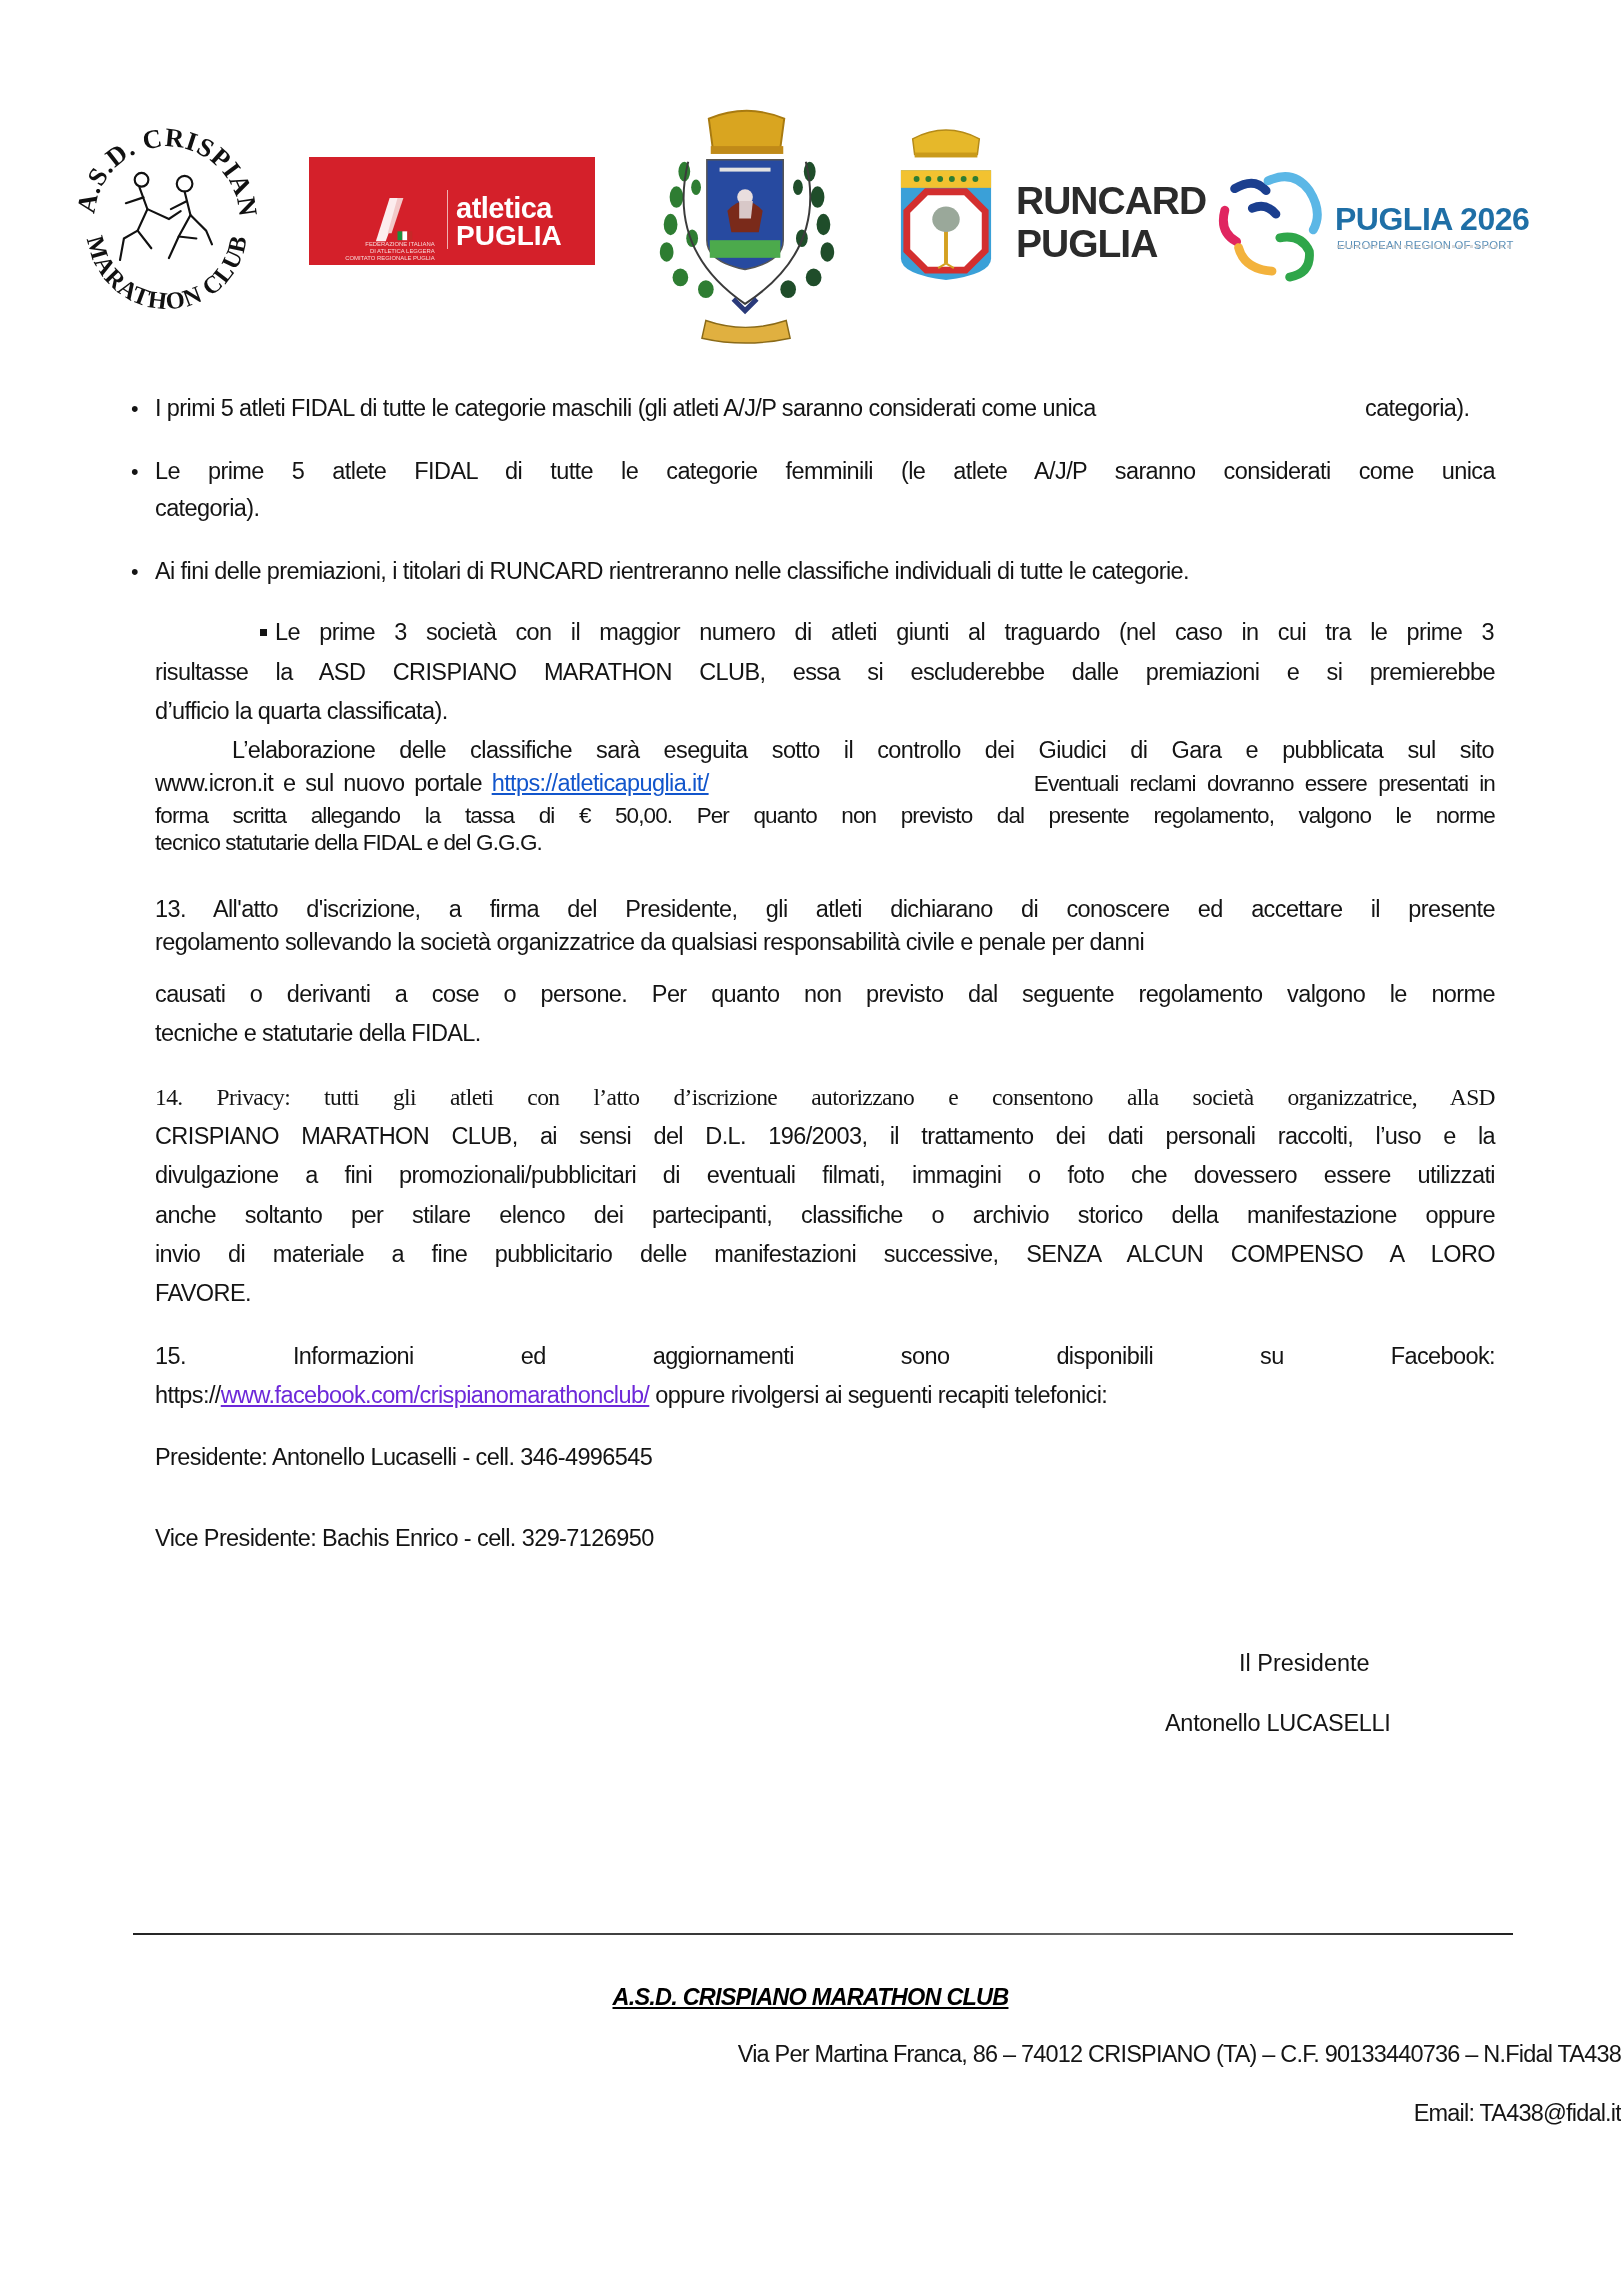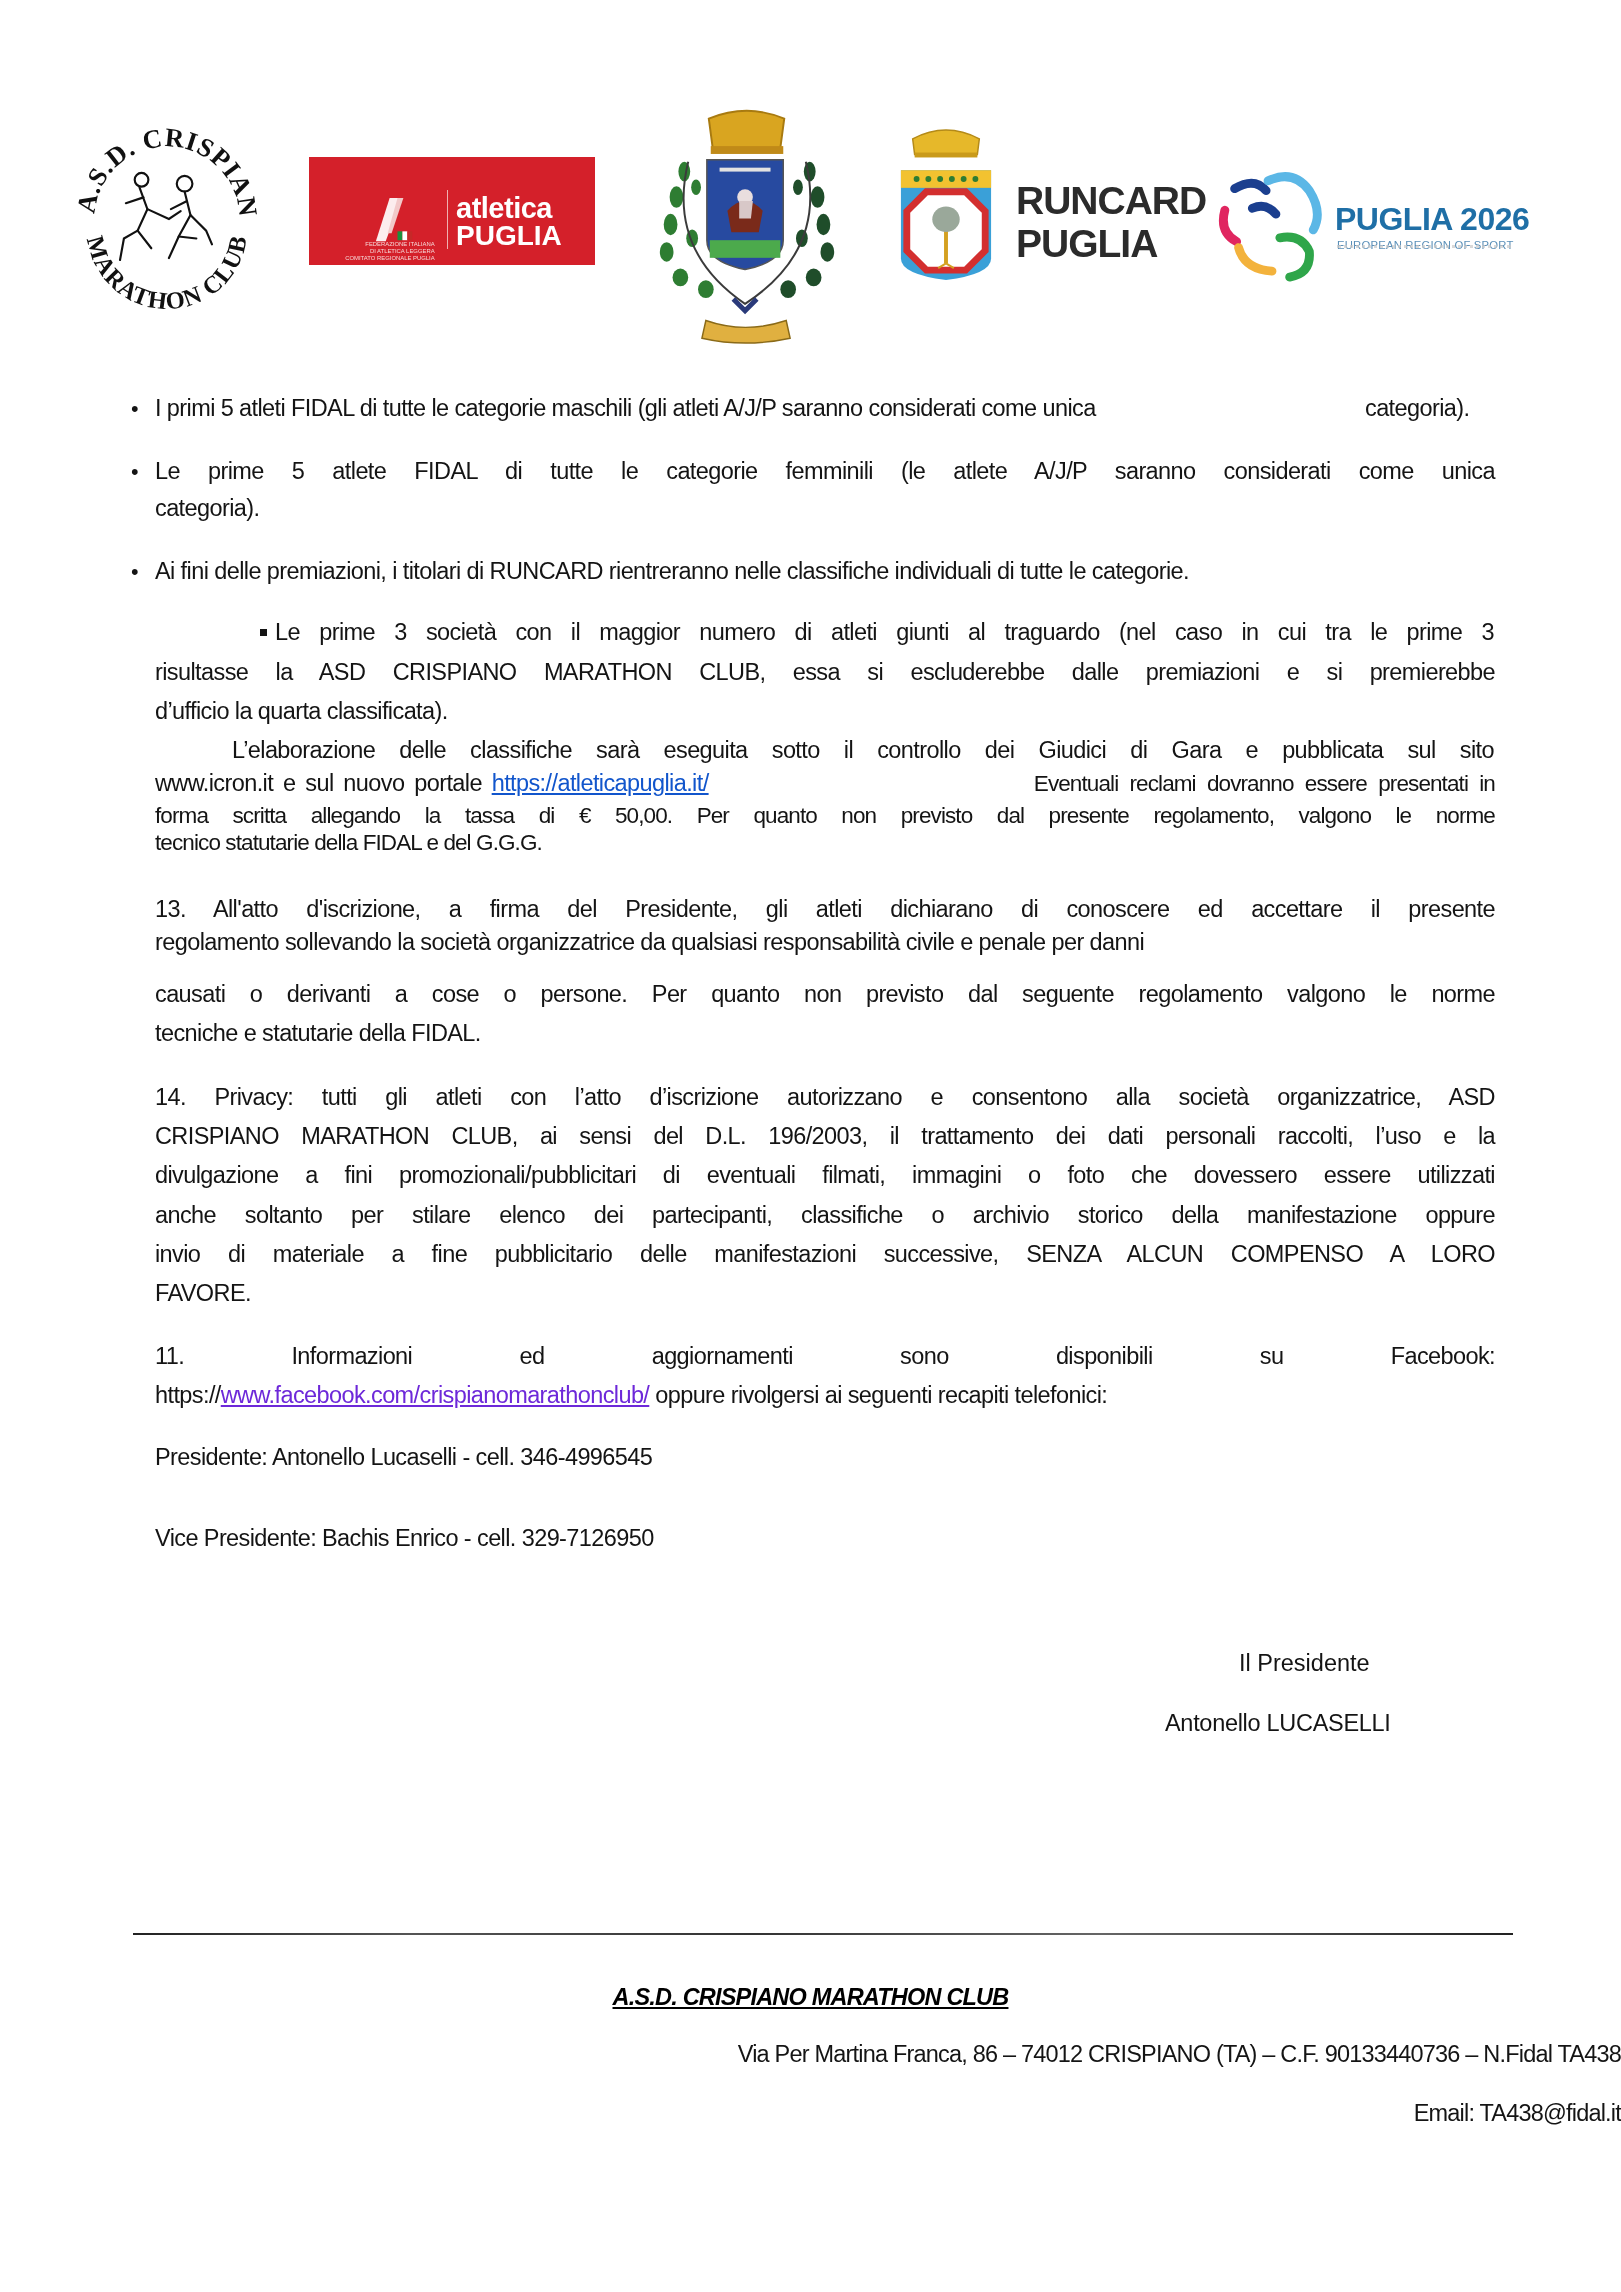--- a/index.html
+++ b/index.html
@@ -188,28 +188,28 @@
   <span class="arial" style="word-spacing:5.9px;">Eventuali reclami dovranno essere presentati in</span>
 </div>
 <div class="line arial just" style="left:155px; top:802px; width:1340px;">forma scritta allegando la tassa di € 50,00. Per quanto non previsto dal presente regolamento, valgono le norme</div>
 <div class="line arial" style="left:155px; top:829px;">tecnico statutarie della FIDAL e del G.G.G.</div>
 
 <div class="line just" style="left:155px; top:896px; width:1340px;">13. All'atto d'iscrizione, a firma del Presidente, gli atleti dichiarano di conoscere ed accettare il presente</div>
 <div class="line" style="left:155px; top:929px;">regolamento sollevando la società organizzatrice da qualsiasi responsabilità civile e penale per danni</div>
 <div class="line just" style="left:155px; top:981px; width:1340px;">causati o derivanti a cose o persone. Per quanto non previsto dal seguente regolamento valgono le norme</div>
 <div class="line" style="left:155px; top:1020px;">tecniche e statutarie della FIDAL.</div>
 
-<div class="line just" style="left:155px; top:1084px; width:1340px;">14. Privacy: tutti gli atleti con l’atto d’iscrizione autorizzano e consentono alla società organizzatrice, ASD</div>
+<div class="line just" style="left:155px; top:1084px; width:1340px;font-family:Liberation Serif, serif;">14. Privacy: tutti gli atleti con l’atto d’iscrizione autorizzano e consentono alla società organizzatrice, ASD</div>
 <div class="line just" style="left:155px; top:1123px; width:1340px;">CRISPIANO MARATHON CLUB, ai sensi del D.L. 196/2003, il trattamento dei dati personali raccolti, l’uso e la</div>
 <div class="line just" style="left:155px; top:1162px; width:1340px;">divulgazione a fini promozionali/pubblicitari di eventuali filmati, immagini o foto che dovessero essere utilizzati</div>
 <div class="line just" style="left:155px; top:1202px; width:1340px;">anche soltanto per stilare elenco dei partecipanti, classifiche o archivio storico della manifestazione oppure</div>
 <div class="line just" style="left:155px; top:1241px; width:1340px;">invio di materiale a fine pubblicitario delle manifestazioni successive, SENZA ALCUN COMPENSO A LORO</div>
 <div class="line" style="left:155px; top:1280px;">FAVORE.</div>
 
-<div class="line just" style="left:155px; top:1343px; width:1340px;">11. Informazioni ed aggiornamenti sono disponibili su Facebook:</div>
+<div class="line just" style="left:155px; top:1343px; width:1340px;">15. Informazioni ed aggiornamenti sono disponibili su Facebook:</div>
 <div class="line" style="left:155px; top:1382px;">
   <span>https://</span><a class="link2">www.facebook.com/crispianomarathonclub/</a>
   <span>oppure rivolgersi ai seguenti recapiti telefonici:</span>
 </div>
 
 <div class="line" style="left:155px; top:1444px;">Presidente: Antonello Lucaselli - cell. 346-4996545</div>
 <div class="line" style="left:155px; top:1525px;">Vice Presidente: Bachis Enrico - cell. 329-7126950</div>
 
 <div class="line" style="left:1239px; top:1650px; letter-spacing:0;text-align:center;">Il Presidente</div>
 <div class="line" style="left:1165px; top:1710px; letter-spacing:-0.3px;">Antonello LUCASELLI</div>

